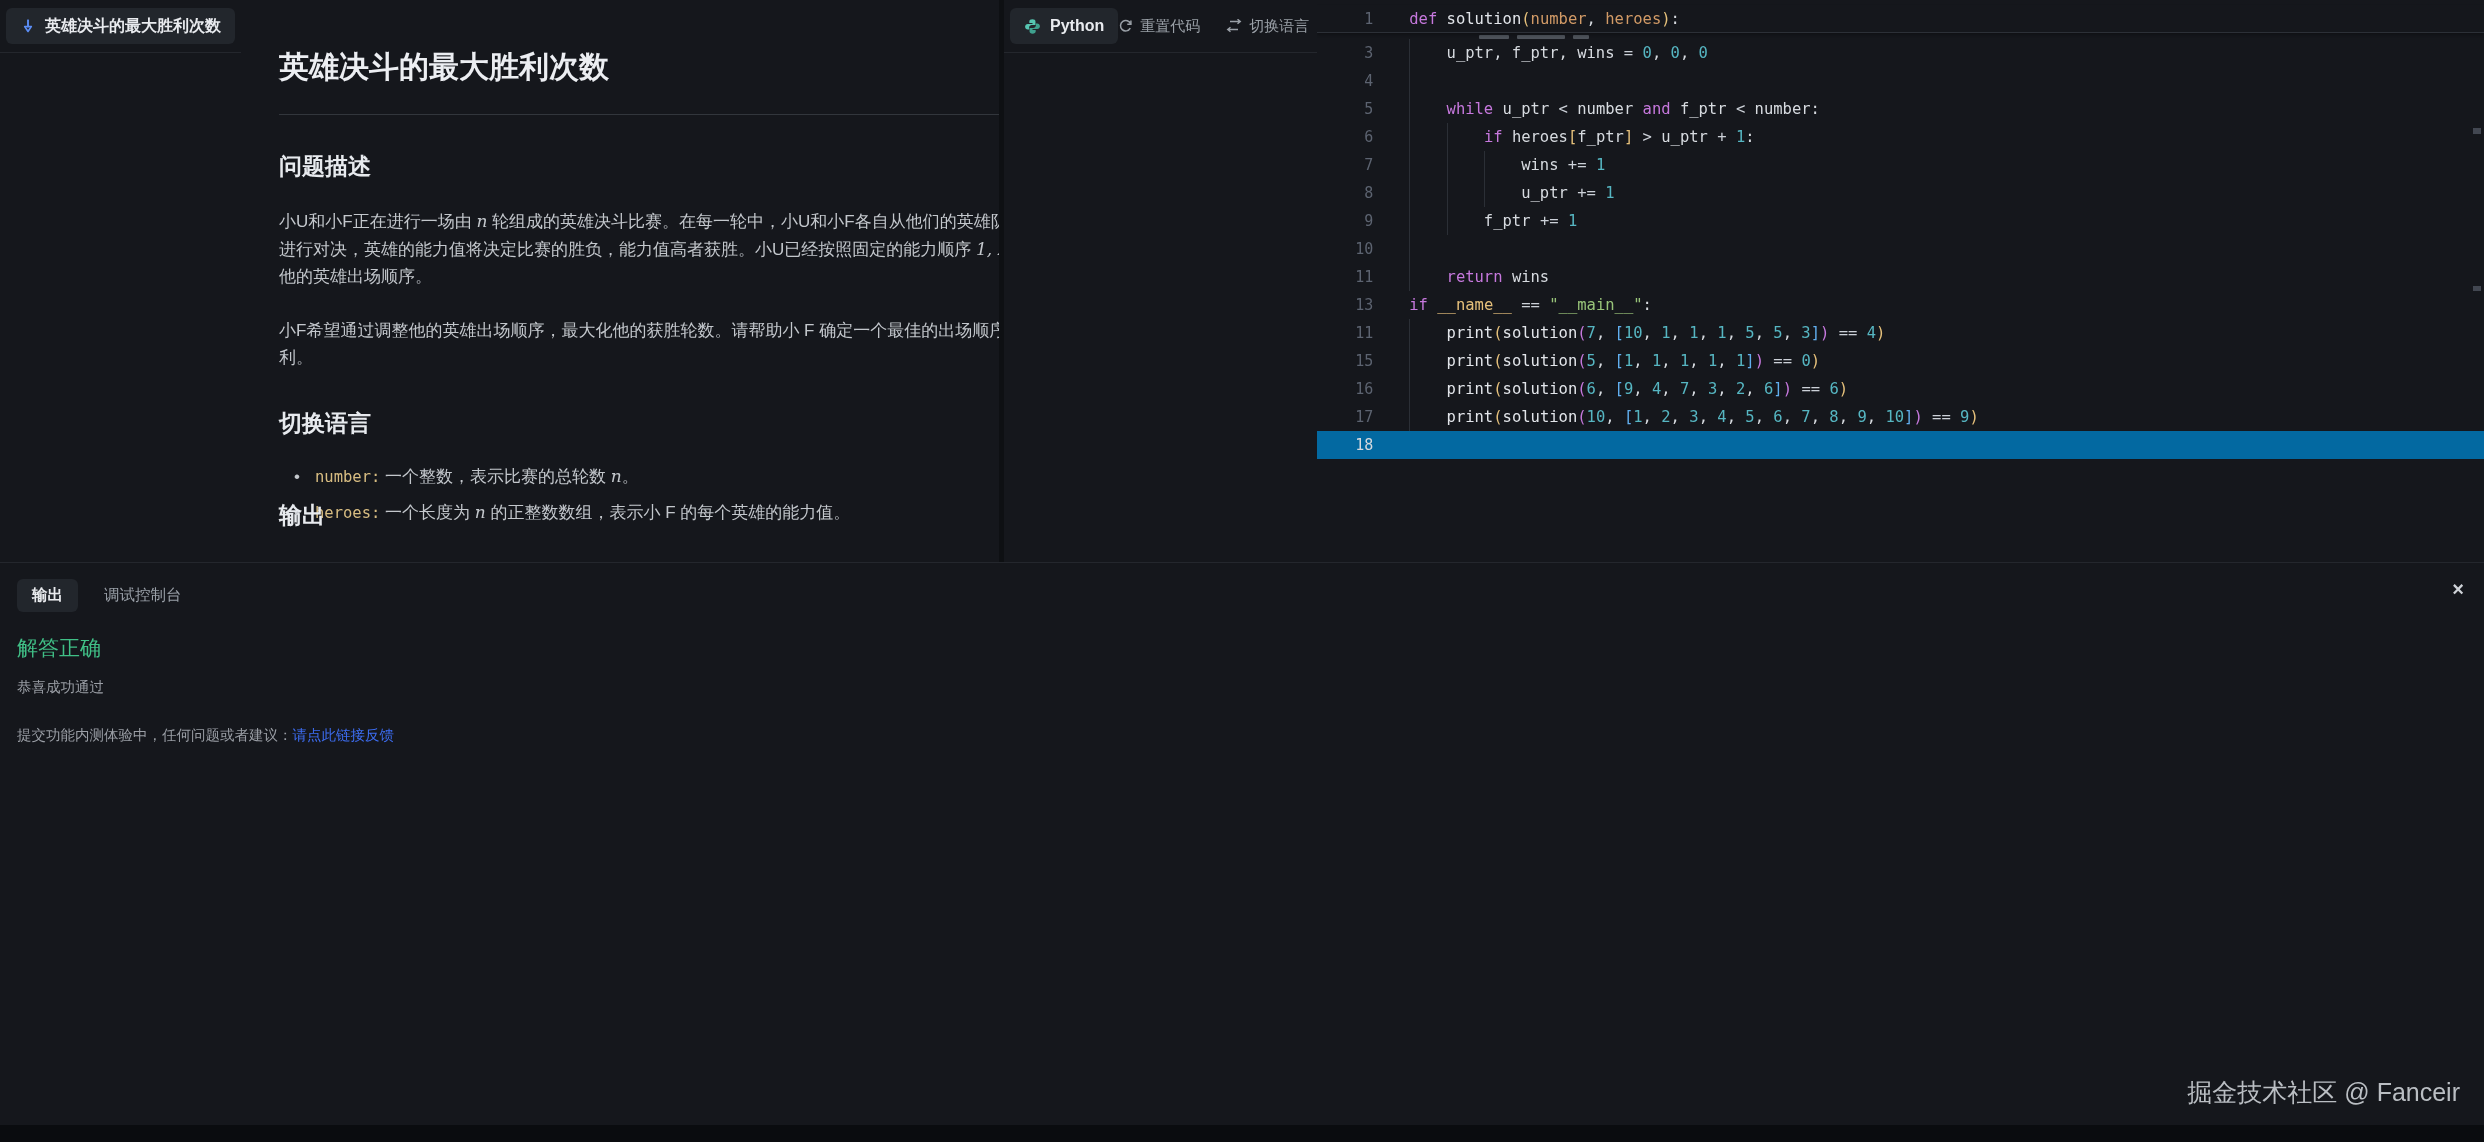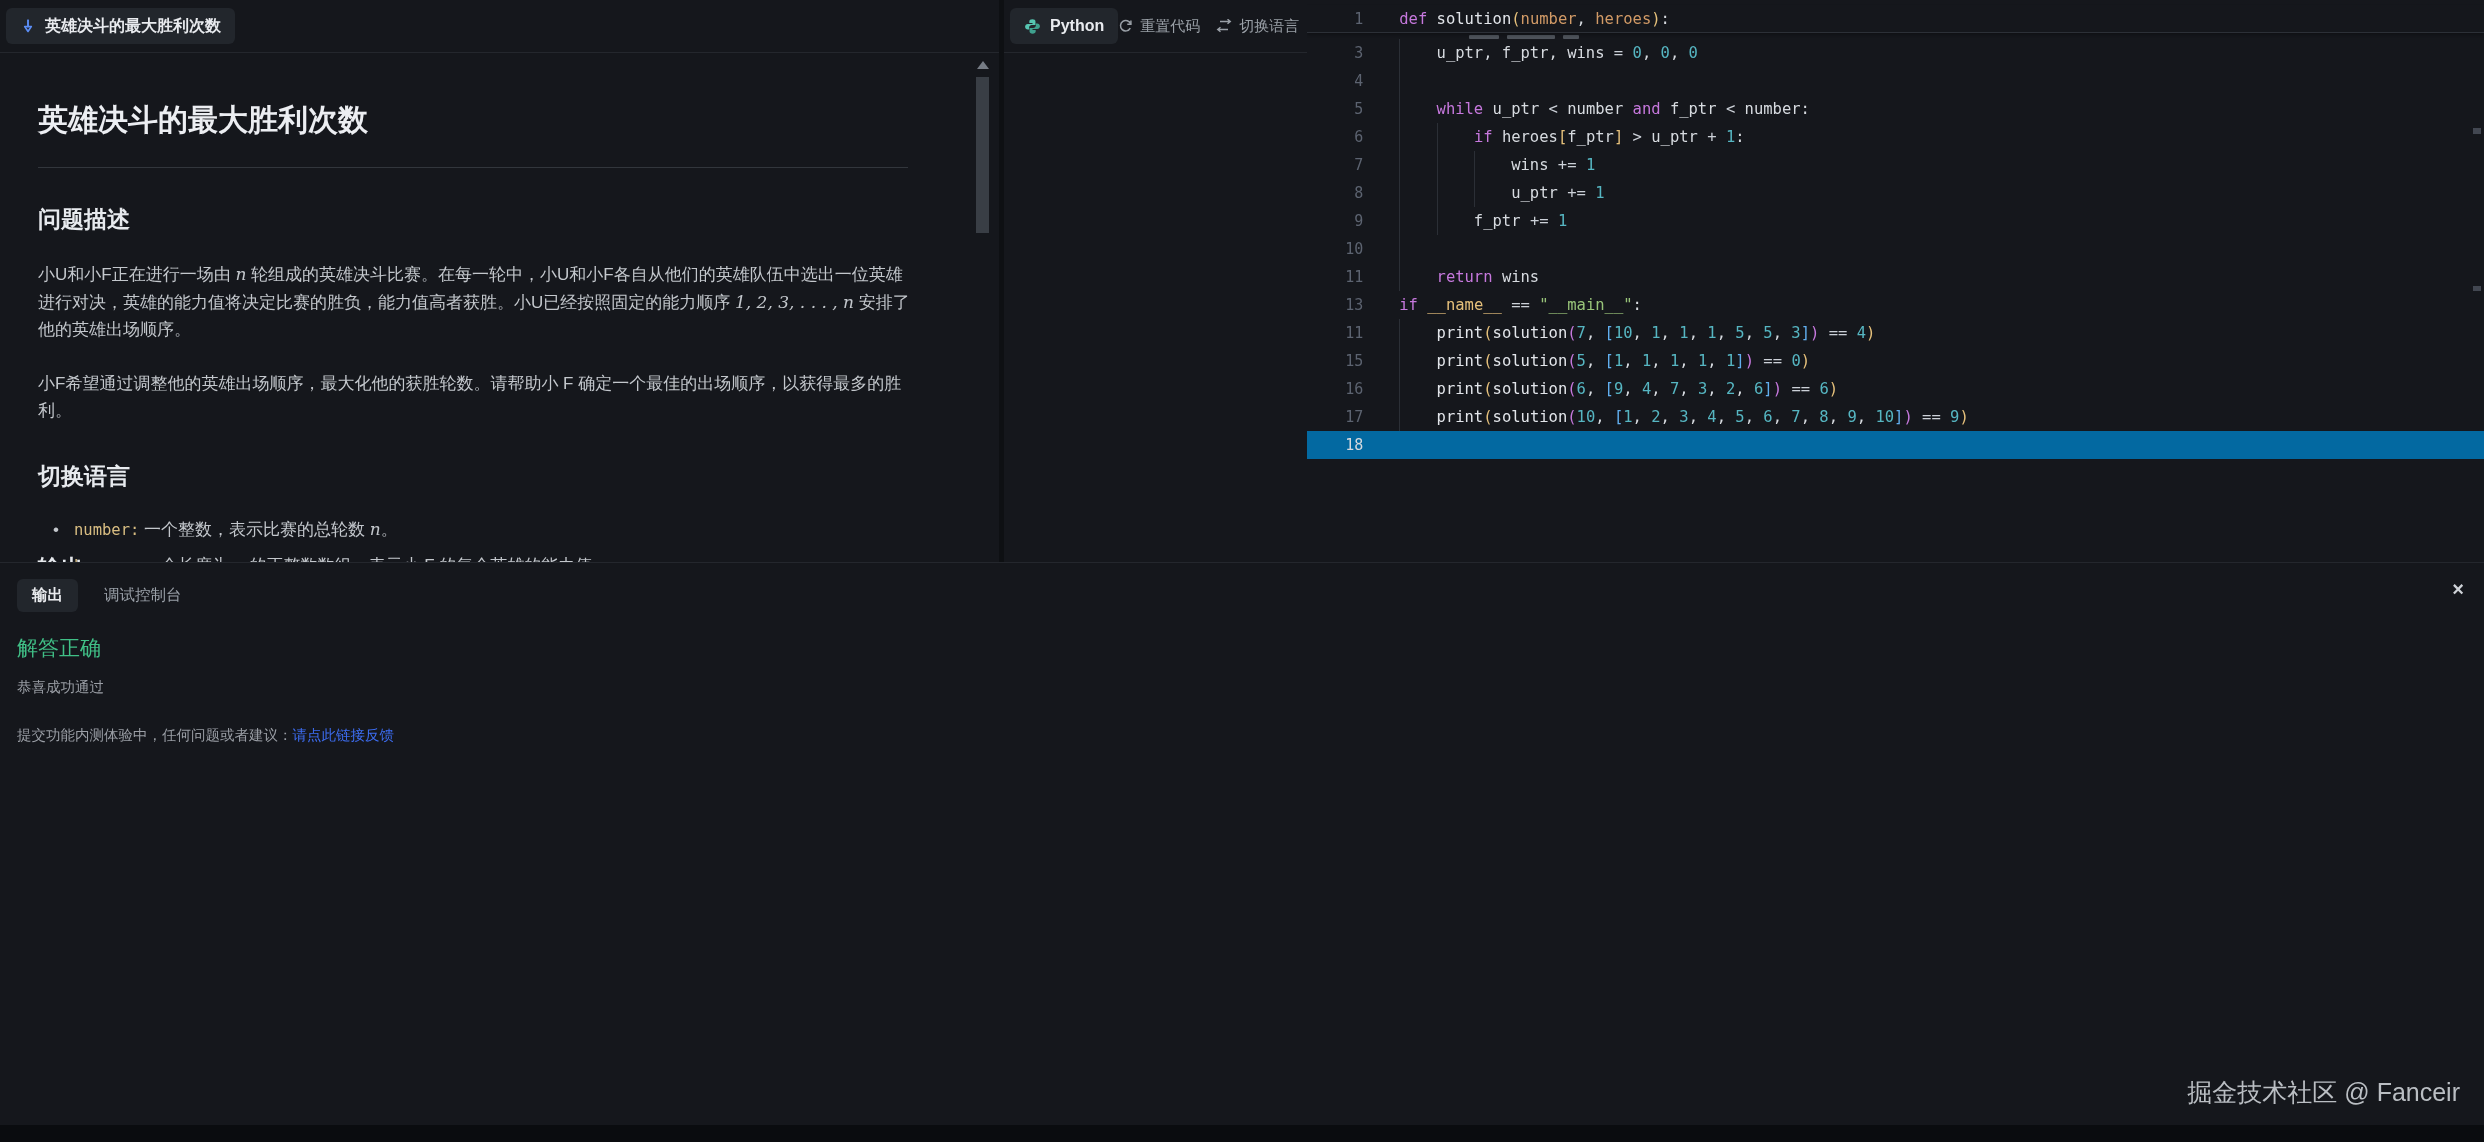--- a/index.html
+++ b/index.html
@@ -5,26 +5,26 @@
   * { margin:0; padding:0; box-sizing:border-box; }
   html,body { background:#0e1013; }
   .app{
     position:relative; width:2484px; height:1142px;
     background:#15171c; overflow:hidden;
     font-family:"Liberation Sans","DejaVu Sans",sans-serif;
     color:#c3c7cc;
   }
   
   .top-section{ display:flex; height:563px; border-bottom:1px solid #24272d; }
-  .left-pane{ width:1004px; flex:none; border-right:5px solid #0e1013; display:flex; flex-direction:column; }
+  .left-pane{ width:1004px; flex:none; border-right:5px solid #0e1013; display:flex; flex-direction:row; }
   .right-pane{ flex:1; display:flex; flex-direction:row; min-width:0; }
   .tabbar{ height:53px; flex:none; border-bottom:1px solid #24272d; display:flex; align-items:center; padding:0 6px; }
   .tab-chip{ display:flex; align-items:center; gap:9px; background:#22262c; border-radius:6px; height:36px; padding:0 14px; cursor:pointer; }
   .tab-chip .tab-label{ color:#e9ebef; font-size:16px; font-weight:bold; white-space:nowrap; }
-  .tabbar-actions{ margin-left:auto; display:flex; align-items:flex-end; gap:16px; padding-right:2px; }
+  .tabbar-actions{ margin-left:auto; display:flex; align-items:flex-end; gap:26px; padding-right:2px; }
   .action-btn{ display:flex; align-items:center; gap:7px; color:#9aa0a7; font-size:15px; cursor:pointer; white-space:nowrap; }
   .action-btn svg{ display:block; }
 
   
   .desc-scroll{ position:relative; flex:1; overflow:hidden; padding:30px 95px 0 38px; }
   .desc-title{ color:#eceef2; font-size:30px; font-weight:bold; margin-top:17px; }
   .desc-hr{ border:none; border-top:1px solid #32363c; margin:26px 0 0 0; width:870px; }
   .desc-h2{ color:#e7eaee; font-size:23px; font-weight:bold; margin-top:36px; }
   .desc-p{ font-size:17px; line-height:27.5px; margin-top:26px; width:875px; color:#c3c7cc; }
   .math{ font-family:"DejaVu Serif",serif; font-style:italic; }

